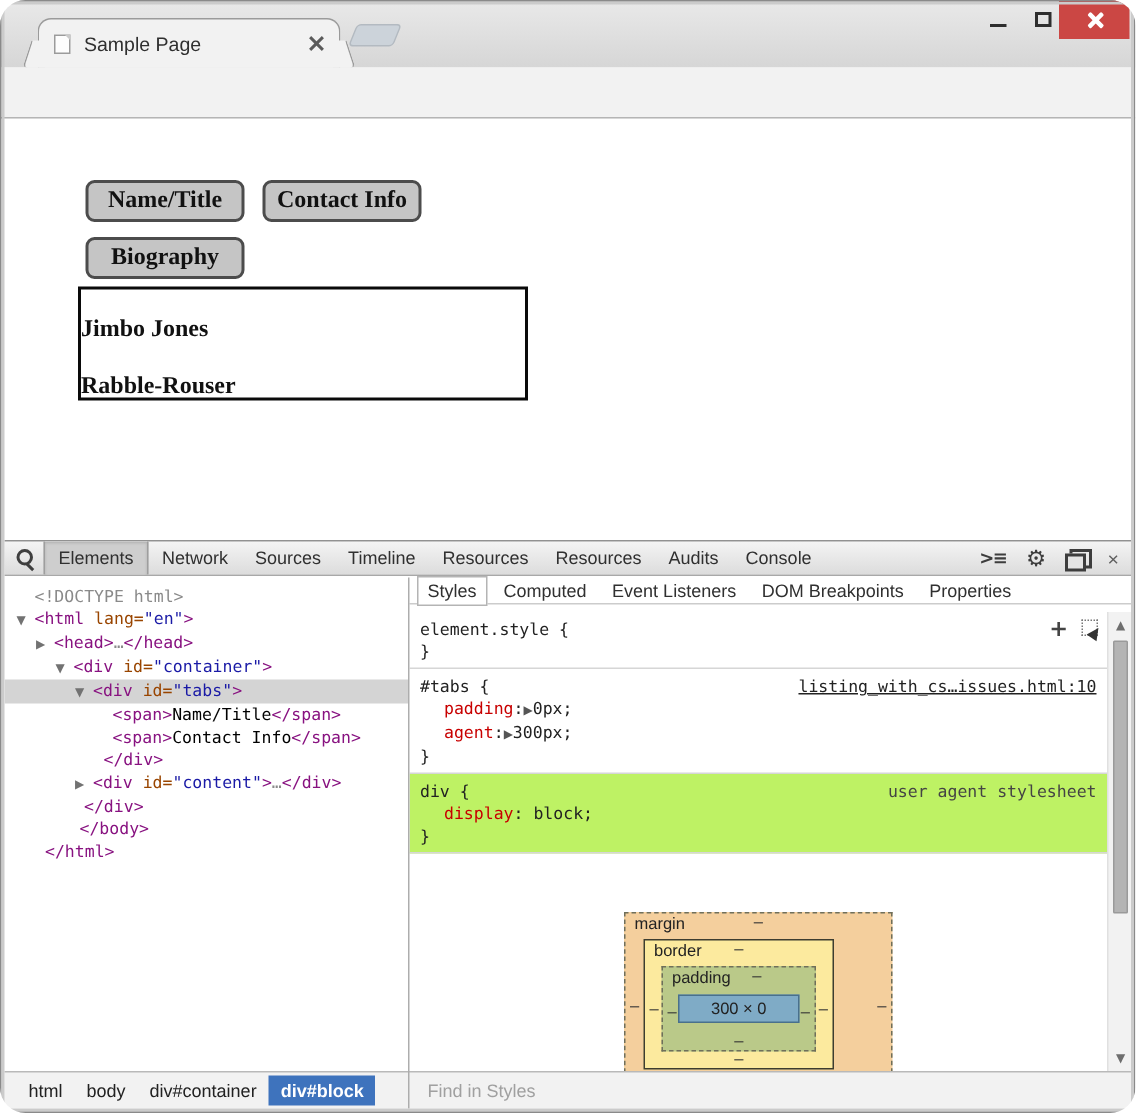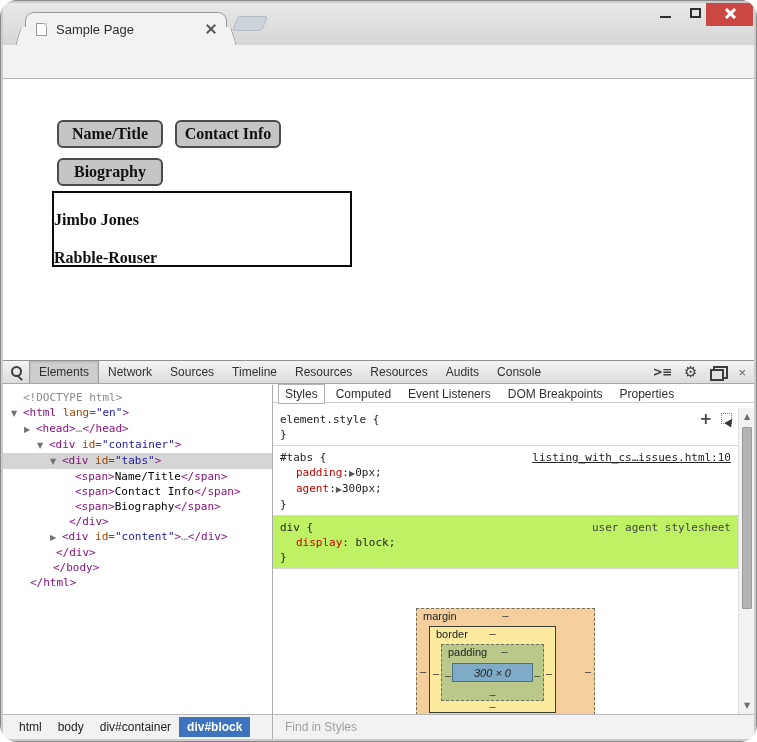--- a/index.html
+++ b/index.html
@@ -130,21 +130,21 @@
   .bm-top { top:0; left:50%; transform:translateX(-50%); }
   .bm-bottom { bottom:0; left:50%; transform:translateX(-50%); }
   .bm-left { left:3px; top:54%; transform:translateY(-50%); }
   .bm-right { right:3px; top:54%; transform:translateY(-50%); }
   .bm-margin { width:179px; height:117px; margin:39px auto 0 auto; background:#f4cf9d; border:1px dashed #6f6f5a; }
   .bm-border { position:absolute; left:12px; top:17px; width:127px; height:87px;
         background:#fcea9e; border:1px solid #3d3d30; }
   .bm-padding { position:absolute; left:11px; top:17px; width:103px; height:57px;
         background:#bac989; border:1px dashed #6f6f5a; }
   .bm-content { position:absolute; left:10px; top:18px; width:81px; height:19px;
-        background:#7fabc6; border:1px solid #49708c; display:flex; align-items:center; justify-content:center;font-style:italic; }
+        background:#7fabc6; border:1px solid #49708c; display:flex; align-items:center; justify-content:center; }
 
   .scrollbar { position:absolute; right:3px; top:408px; bottom:28px; width:16px;
         background:#f2f2f2; border-left:1px solid #e0e0e0; z-index:4; }
   .sb-arrow { position:absolute; left:0; width:16px; text-align:center; font-size:8px; color:#6e6e6e;
         font-family:"DejaVu Sans",sans-serif; }
   .sb-up { top:4px; } .sb-down { bottom:4px; }
   .sb-thumb { position:absolute; left:3px; top:19px; width:10px; height:182px;
         background:#b4b4b4; border:1px solid #9a9a9a; border-radius:1px; }
 
   .bottombar { position:absolute; left:3px; right:3px; top:714px; height:25px; background:#f2f2f2;
@@ -228,21 +228,20 @@
 
   <div class="dom-pane">
     <div id="domTree" style="padding-top:5px;">
         <div class="tl" style="padding-left: 8px;"><span style="display: inline-block; width: 12px;"></span><span class="c-gray">&lt;!DOCTYPE html&gt;</span></div>
         <div class="tl" style="padding-left: 8px;"><span class="arrow">▼</span><span class="c-tag">&lt;html</span><span class="c-attr"> lang=</span><span class="c-val">"en"</span><span class="c-tag">&gt;</span></div>
         <div class="tl" style="padding-left: 21px;"><span class="arrow">▶</span><span class="c-tag">&lt;head&gt;</span><span class="c-gray">…</span><span class="c-tag">&lt;/head&gt;</span></div>
         <div class="tl" style="padding-left: 34px;"><span class="arrow">▼</span><span class="c-tag">&lt;div</span><span class="c-attr"> id=</span><span class="c-val">"container"</span><span class="c-tag">&gt;</span></div>
         <div class="tl sel" style="padding-left: 47px;"><span class="arrow">▼</span><span class="c-tag">&lt;div</span><span class="c-attr"> id=</span><span class="c-val">"tabs"</span><span class="c-tag">&gt;</span></div>
         <div class="tl" style="padding-left: 60px;"><span style="display: inline-block; width: 12px;"></span><span class="c-tag">&lt;span&gt;</span><span class="c-txt">Name/Title</span><span class="c-tag">&lt;/span&gt;</span></div>
         <div class="tl" style="padding-left: 60px;"><span style="display: inline-block; width: 12px;"></span><span class="c-tag">&lt;span&gt;</span><span class="c-txt">Contact Info</span><span class="c-tag">&lt;/span&gt;</span></div>
-        <div class="tl" style="padding-left: 60px;"><span style="display: inline-block; width: 12px;"></span><span class="c-tag">&lt;span&gt;</span><span class="c-txt">Biography</span><span class="c-tag">&lt;/span&gt;</span></div>
         <div class="tl" style="padding-left: 60px;"><span style="display: inline-block; width: 6px;"></span><span class="c-tag">&lt;/div&gt;</span></div>
         <div class="tl" style="padding-left: 47px;"><span class="arrow">▶</span><span class="c-tag">&lt;div</span><span class="c-attr"> id=</span><span class="c-val">"content"</span><span class="c-tag">&gt;</span><span class="c-gray">…</span><span class="c-tag">&lt;/div&gt;</span></div>
         <div class="tl" style="padding-left: 47px;"><span style="display: inline-block; width: 6px;"></span><span class="c-tag">&lt;/div&gt;</span></div>
         <div class="tl" style="padding-left: 44px;"><span style="display: inline-block; width: 6px;"></span><span class="c-tag">&lt;/body&gt;</span></div>
         <div class="tl" style="padding-left: 21px;"><span style="display: inline-block; width: 6px;"></span><span class="c-tag">&lt;/html&gt;</span></div>
       </div>
   </div>
 
   <div class="sidebar-tabs" id="sidebarTabs">
       <span class="s-tab sel">Styles</span>

